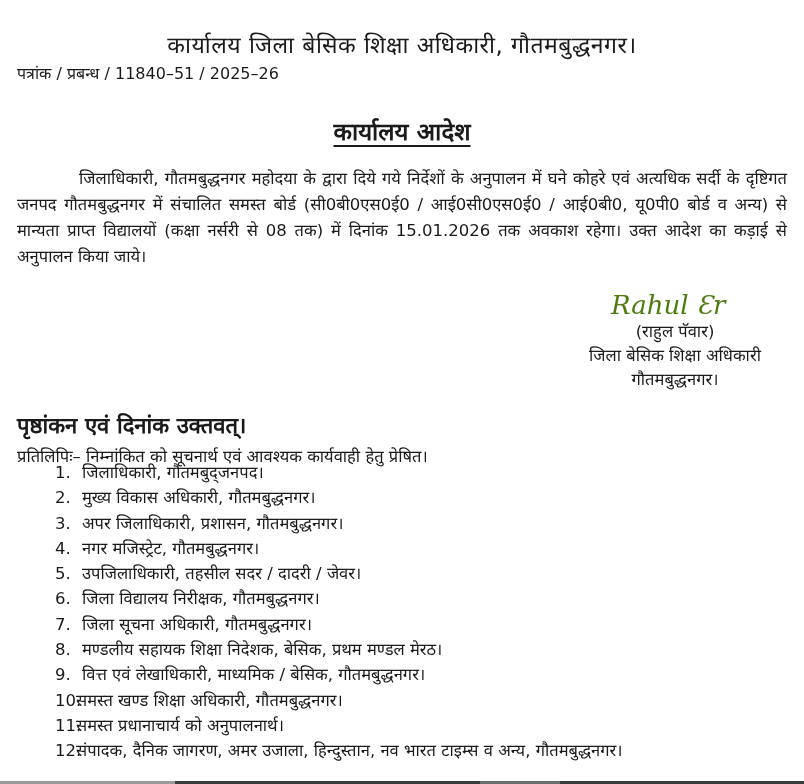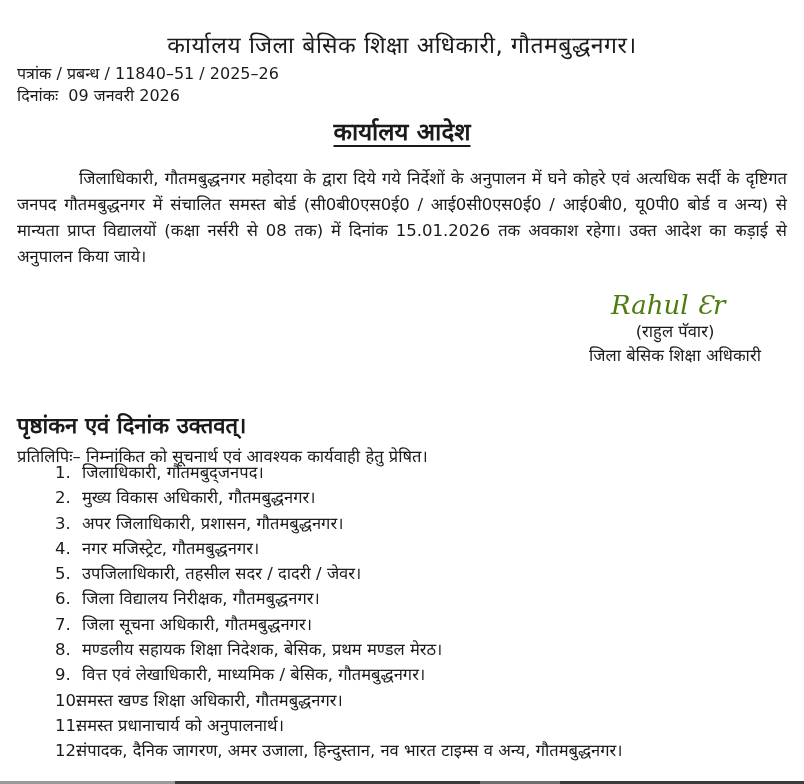--- a/index.html
+++ b/index.html
@@ -58,36 +58,33 @@
 </style>
 </head>
 <body>
 
 <div class="page">
 
   <div class="office-title">कार्यालय जिला बेसिक शिक्षा अधिकारी, गौतमबुद्धनगर।</div>
 
   <div class="ref-row">
     <span>पत्रांक / प्रबन्ध / 11840–51 / 2025–26</span>
-    <span>
-      <span>दिनांकः</span>&nbsp;
-      <span>09 जनवरी 2026</span>
-    </span>
   </div>
 
   <div class="order-heading">
     <span>कार्यालय आदेश</span>
   </div>
 
   <p class="body-para" style="margin:0;">जिलाधिकारी, गौतमबुद्धनगर महोदया के द्वारा दिये गये निर्देशों के अनुपालन में घने कोहरे एवं अत्यधिक सर्दी के दृष्टिगत जनपद गौतमबुद्धनगर में संचालित समस्त बोर्ड (सी0बी0एस0ई0 / आई0सी0एस0ई0 / आई0बी0, यू0पी0 बोर्ड व अन्य) से मान्यता प्राप्त विद्यालयों (कक्षा नर्सरी से 08 तक) में दिनांक 15.01.2026 तक अवकाश रहेगा। उक्त आदेश का कड़ाई से अनुपालन किया जाये।</p>
 
   <div class="signature-block">
     <div class="signature">Rahul Ɛr</div>
     <div>(राहुल पॅवार)</div>
     <div>जिला बेसिक शिक्षा अधिकारी</div>
+    <div>गौतमबुद्धनगर।</div>
   </div>
 
   <div class="endorsement">पृष्ठांकन एवं दिनांक उक्तवत्।</div>
   <div class="copy-intro">प्रतिलिपिः– निम्नांकित को सूचनार्थ एवं आवश्यक कार्यवाही हेतु प्रेषित।</div>
 
   <ol class="copy-list">
     <li>
         <span class="num">1.</span>
         <span>जिलाधिकारी, गौतमबुद्जनपद।</span>
       </li>

